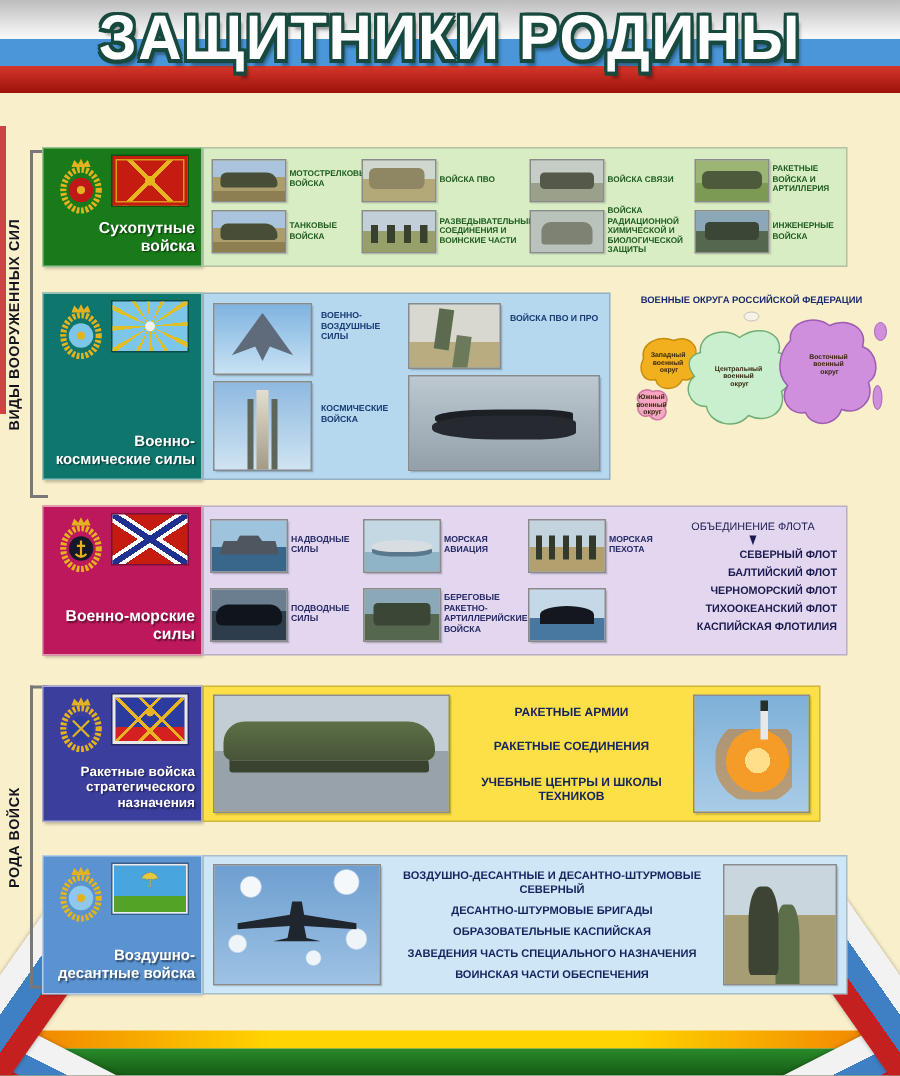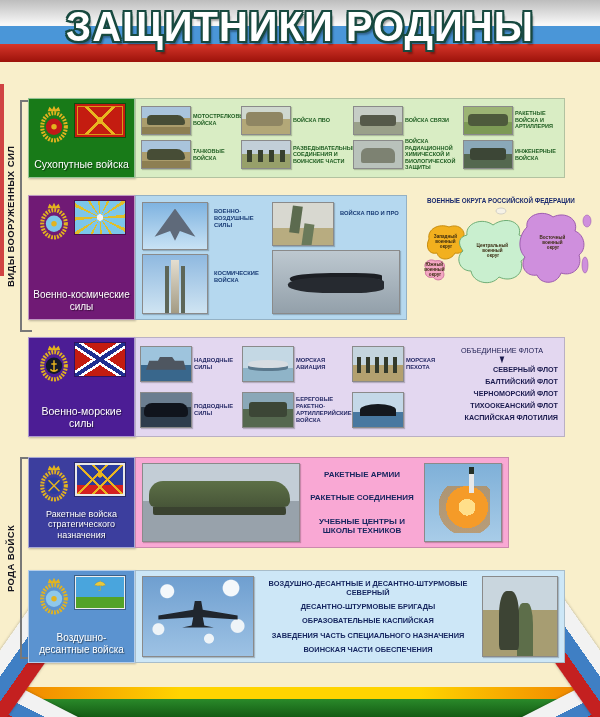--- a/index.html
+++ b/index.html
@@ -30,34 +30,34 @@
   #br2{top:457px;height:202px;}
   .vlabel{position:absolute;left:2px;width:16px;writing-mode:vertical-rl;transform:rotate(180deg);
       display:flex;align-items:center;justify-content:center;font-weight:bold;font-size:9.5px;color:#14141e;letter-spacing:.4px;z-index:3;white-space:nowrap;}
   #vl1{top:100px;height:232px;}
   #vl2{top:457px;height:202px;}
 
   
   .sec{position:absolute;left:28px;width:567px;z-index:3;}
   .sec-head{position:absolute;left:0;top:0;width:107px;height:100%;padding:5px 4px;display:flex;flex-direction:column;align-items:center;border:1px solid rgba(255,255,255,.55);box-shadow:1px 1px 2px rgba(0,0,0,.25);}
   .emblems{display:flex;gap:5px;align-items:flex-start;}
-  .sec-title{margin-top:auto;margin-bottom:2px;text-align:center;color:#fff;font-weight:normal;font-size:10.5px;line-height:1.15;text-shadow:1px 1px 1px rgba(0,0,0,.5);}
+  .sec-title{margin-top:auto;margin-bottom:2px;text-align:right;color:#fff;font-weight:bold;font-size:10.5px;line-height:1.15;text-shadow:1px 1px 1px rgba(0,0,0,.5);}
   .sec-body{position:absolute;left:107px;top:0;height:100%;border:1px solid rgba(0,0,0,.18);}
 
   
   #sec-ground .sec-head{background:#187a18;}
-  #sec-vks .sec-head{background:#701a75;}
-  #sec-navy .sec-head{background:#4c1d95;}
+  #sec-vks .sec-head{background:#0f766e;}
+  #sec-navy .sec-head{background:#be185d;}
   #sec-rvsn .sec-head{background:#3c3e9e;}
   #sec-vdv .sec-head{background:#5b93d0;}
   
   #sec-ground .sec-body{background:#d9edc4;width:430px;}
   #sec-vks .sec-body{background:#b5d8ef;width:272px;}
   #sec-navy .sec-body{background:#e3d7f0;width:430px;}
-  #sec-rvsn .sec-body{background:#f9a8d4;width:374px;}
+  #sec-rvsn .sec-body{background:#fde047;width:412px;}
   #sec-vdv .sec-body{background:#cde7f7;width:430px;}
 
   
   #sec-ground{top:98px;height:80px;}
   #sec-vks{top:195px;height:125px;}
   #sec-navy{top:337px;height:100px;}
   #sec-rvsn{top:457px;height:91px;}
   #sec-vdv{top:570px;height:93px;}
 
   

